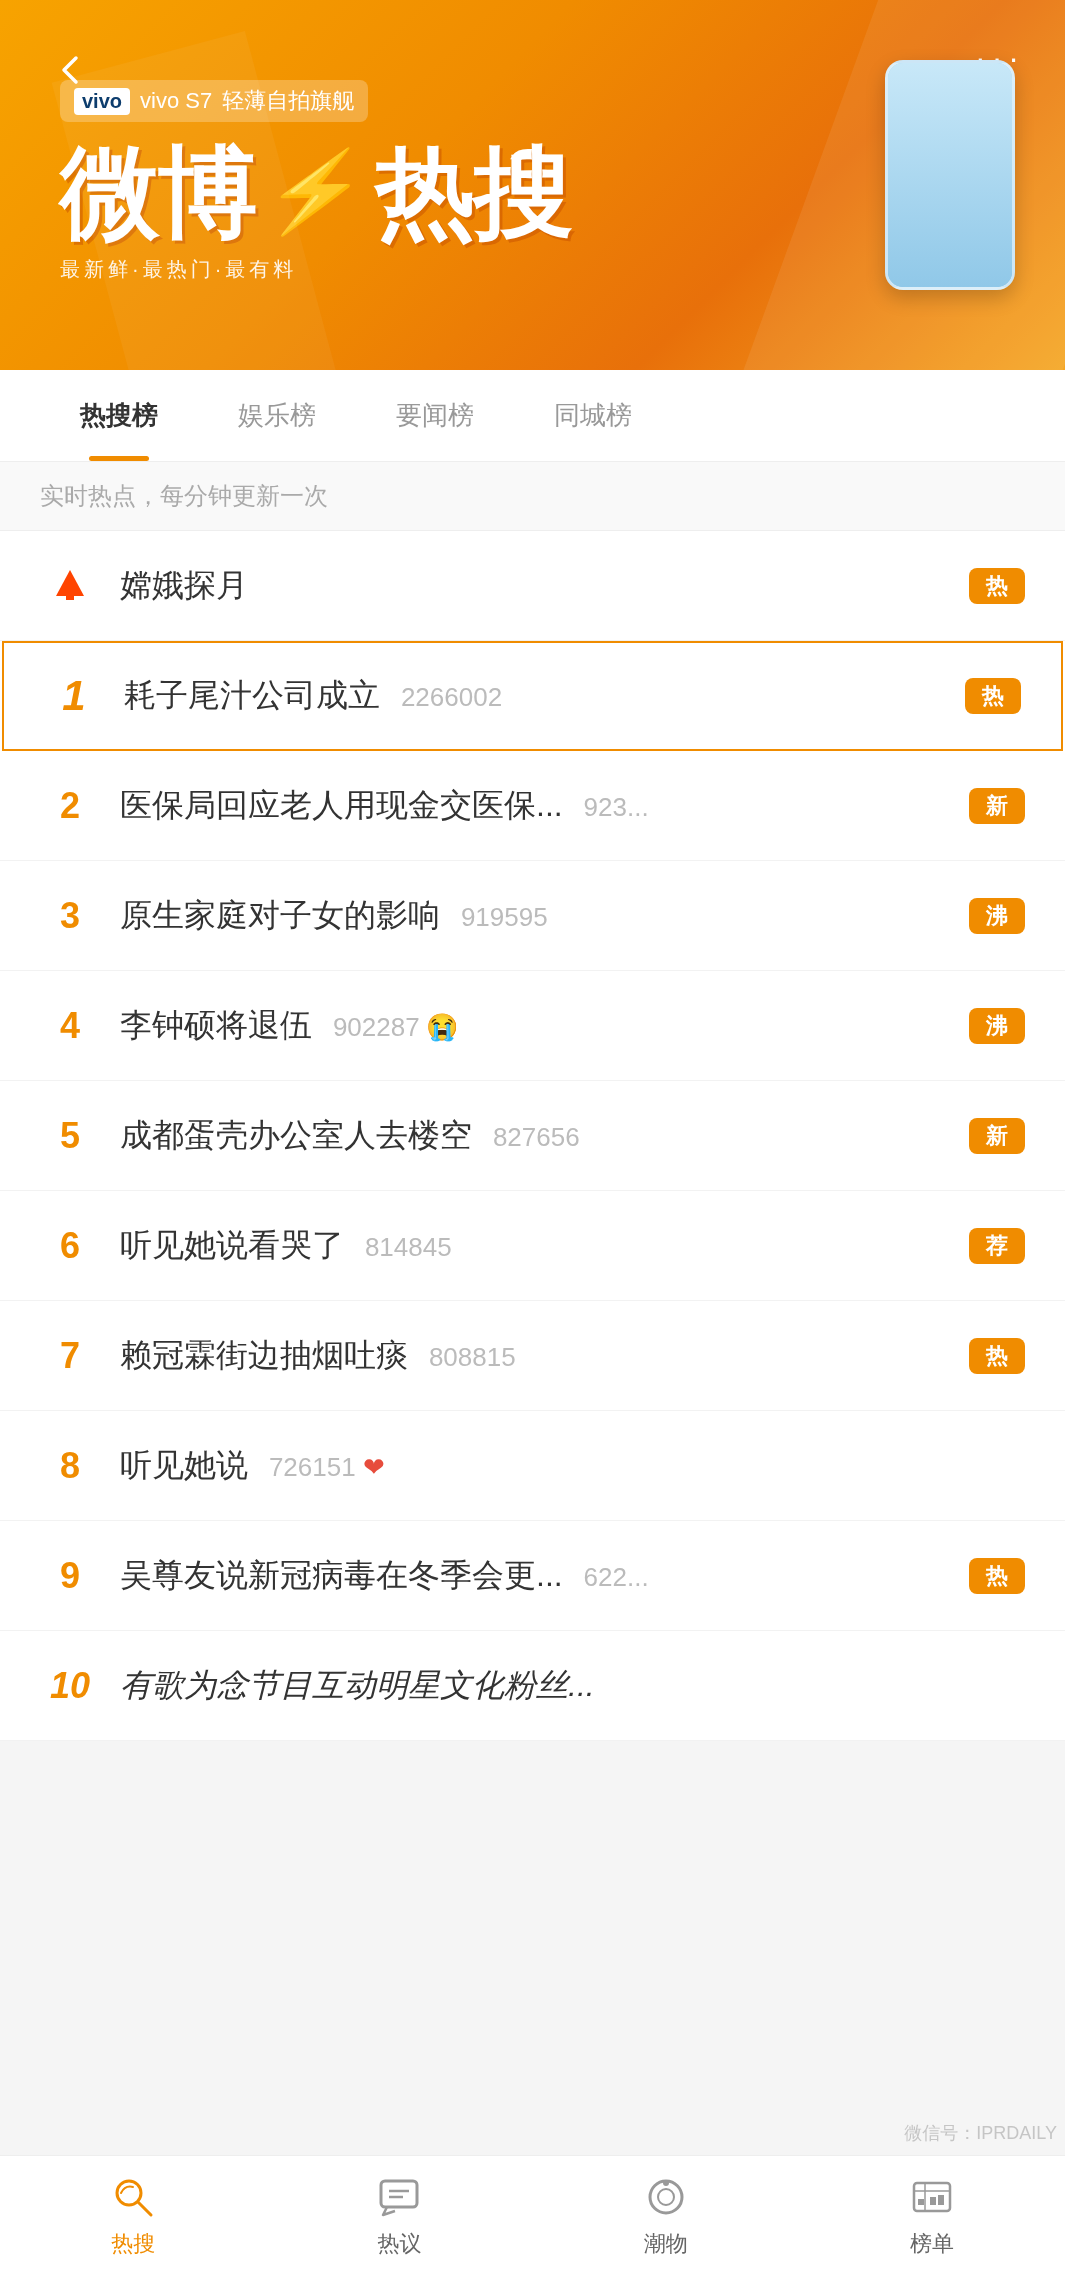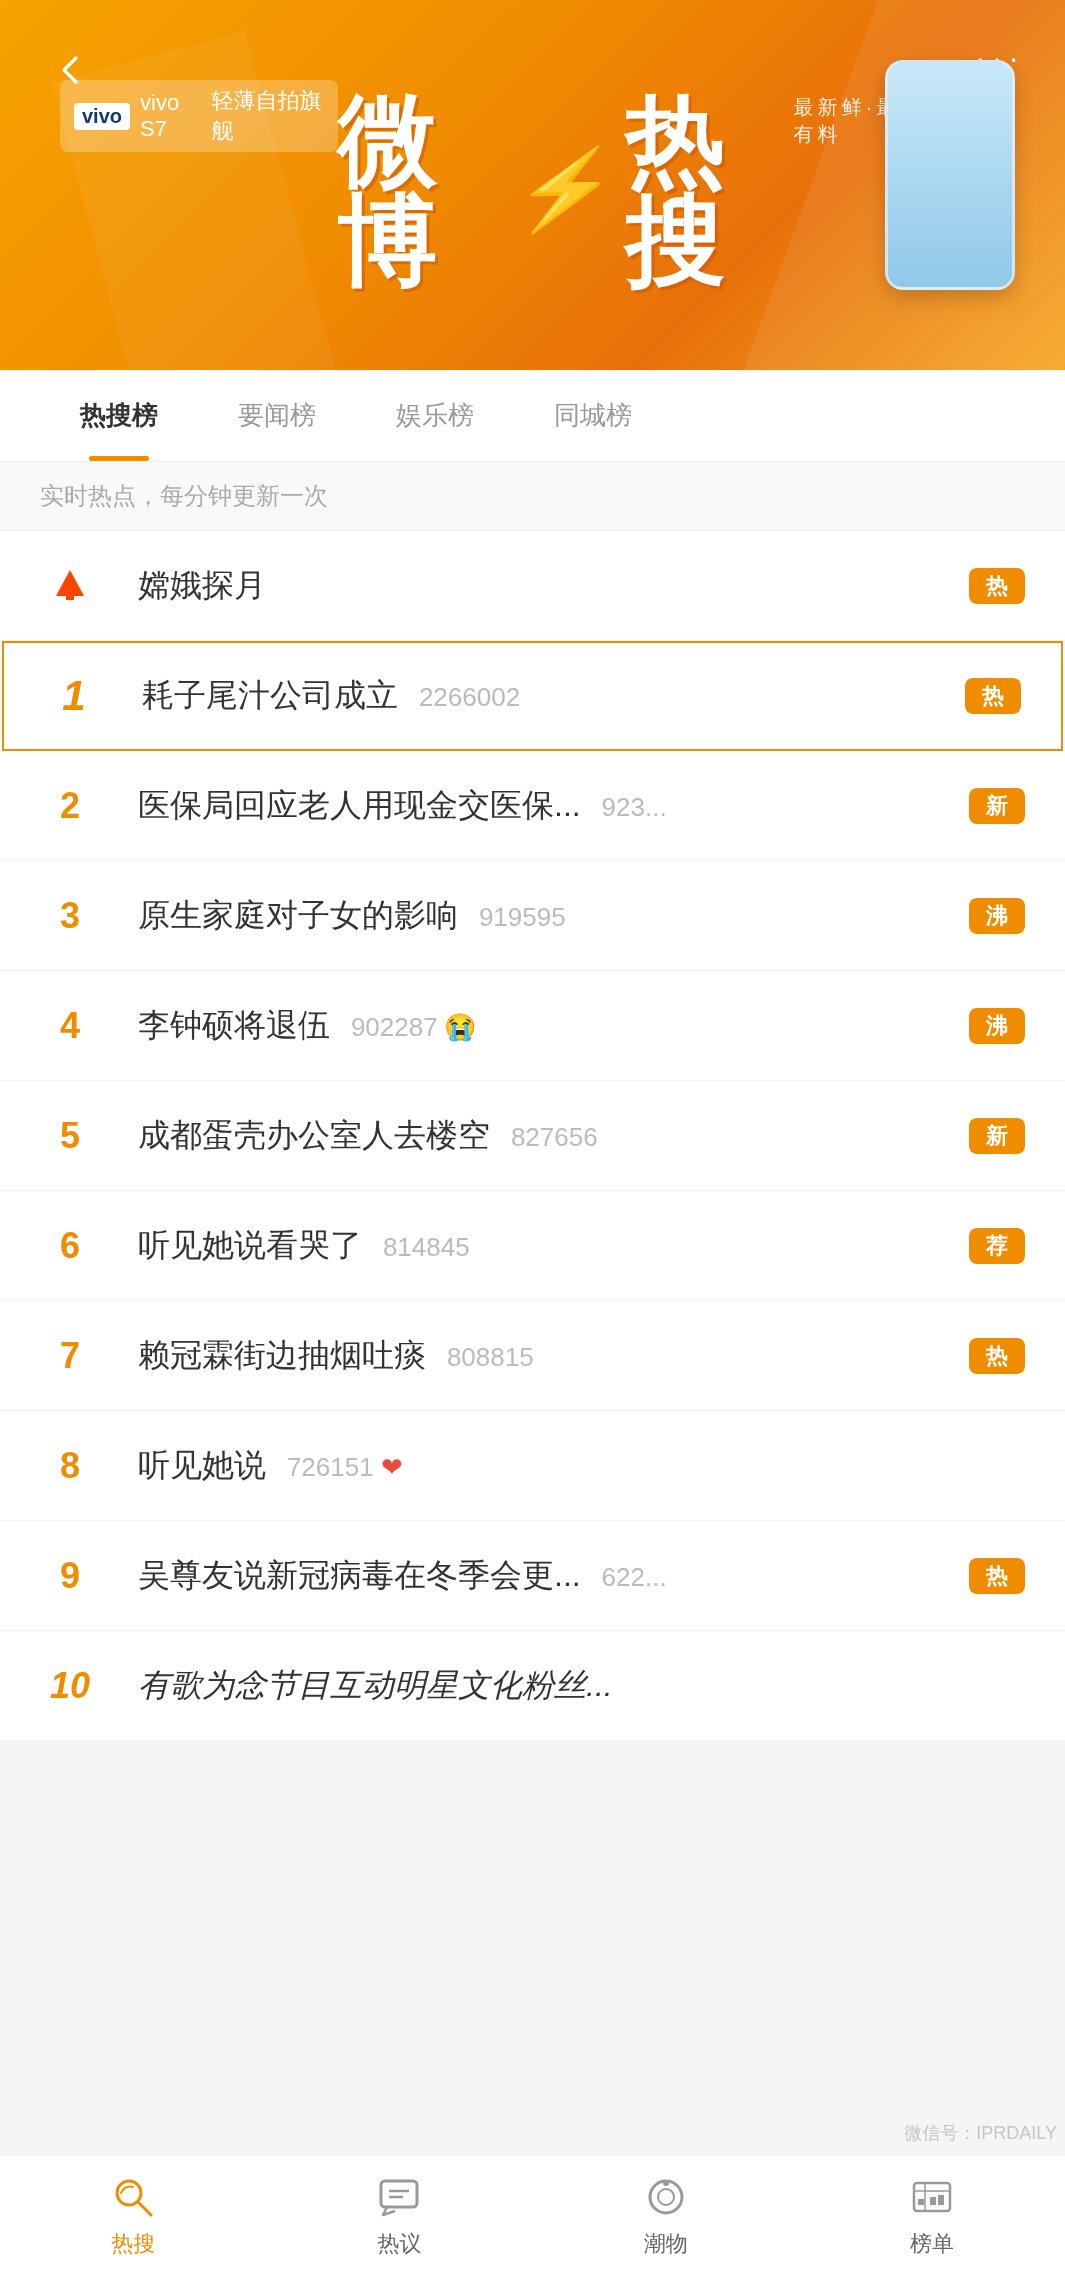--- a/index.html
+++ b/index.html
@@ -56,21 +56,21 @@
       bottom: -80px;
       left: 100px;
       width: 200px;
       height: 400px;
       background: rgba(255,255,255,0.05);
       transform: rotate(-15deg);
     }
 
     .banner-title-block {
       display: flex;
-      flex-direction: row;
+      flex-direction: column;
       align-items: flex-start;
       padding: 80px 60px 30px 60px;
     }
     .banner-vivo {
       background: rgba(255,255,255,0.25);
       border-radius: 8px;
       padding: 6px 14px;
       color: white;
       font-size: 22px;
       margin-bottom: 10px;
@@ -162,21 +162,20 @@
     .list-container {
       background: white;
     }
     .list-item {
       display: flex;
       align-items: center;
       padding: 28px 40px;
       border-bottom: 1px solid #f2f2f2;
       cursor: pointer;
       min-height: 110px;
-      gap: 18px;
     }
     .list-item.highlighted {
       border: 2px solid #f08c00;
       margin: 0 2px;
     }
     .list-item.highlighted .item-rank {
       color: #f08c00;
       font-style: italic;
     }
     .item-rank {
@@ -295,22 +294,22 @@
     <div class="banner-sub">最新鲜·最热门·最有料</div>
   </div>
 
   <div class="banner-phone">
     <div style="width:100%; height:100%; background:linear-gradient(180deg, #c8e8f8 0%, #90c8e8 100%); border-radius:15px;"></div>
   </div>
 </div>
 
 <div class="tabs-container">
   <div class="tab-item active">热搜榜</div>
+  <div class="tab-item">娱乐榜</div>
   <div class="tab-item">要闻榜</div>
-  <div class="tab-item">娱乐榜</div>
   <div class="tab-item">同城榜</div>
 </div>
 
 <div class="subtitle-bar">实时热点，每分钟更新一次</div>
 
 <div class="list-container">
 
   <div class="list-item">
     <div class="item-rank-arrow">
       <svg width="40" height="40" viewBox="0 0 40 40">

